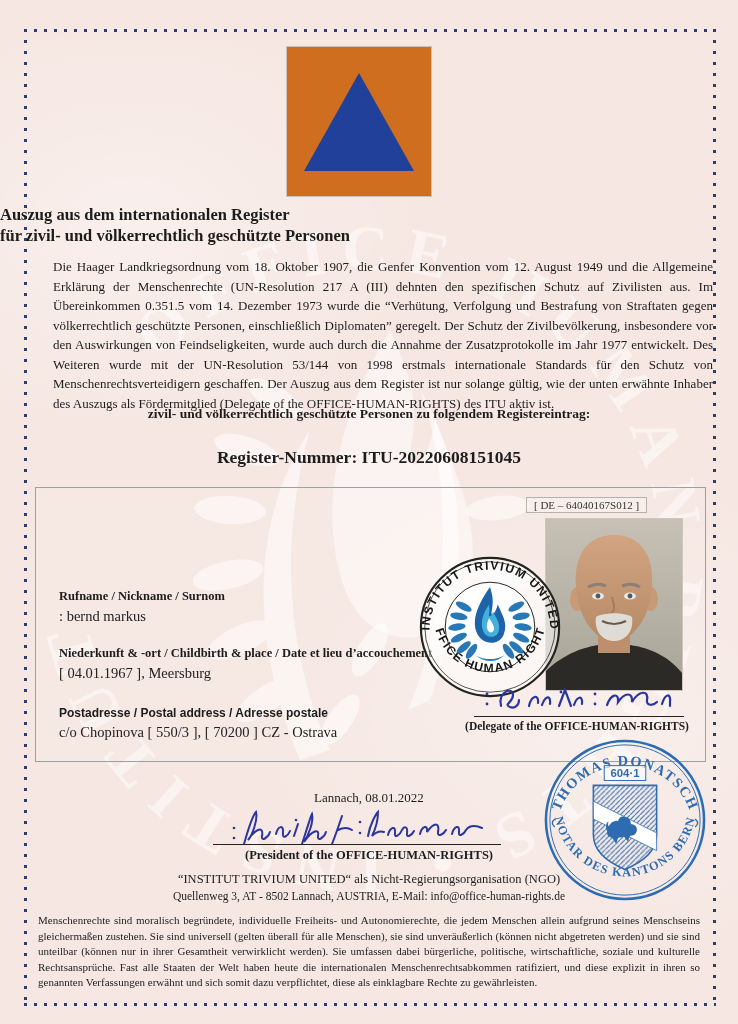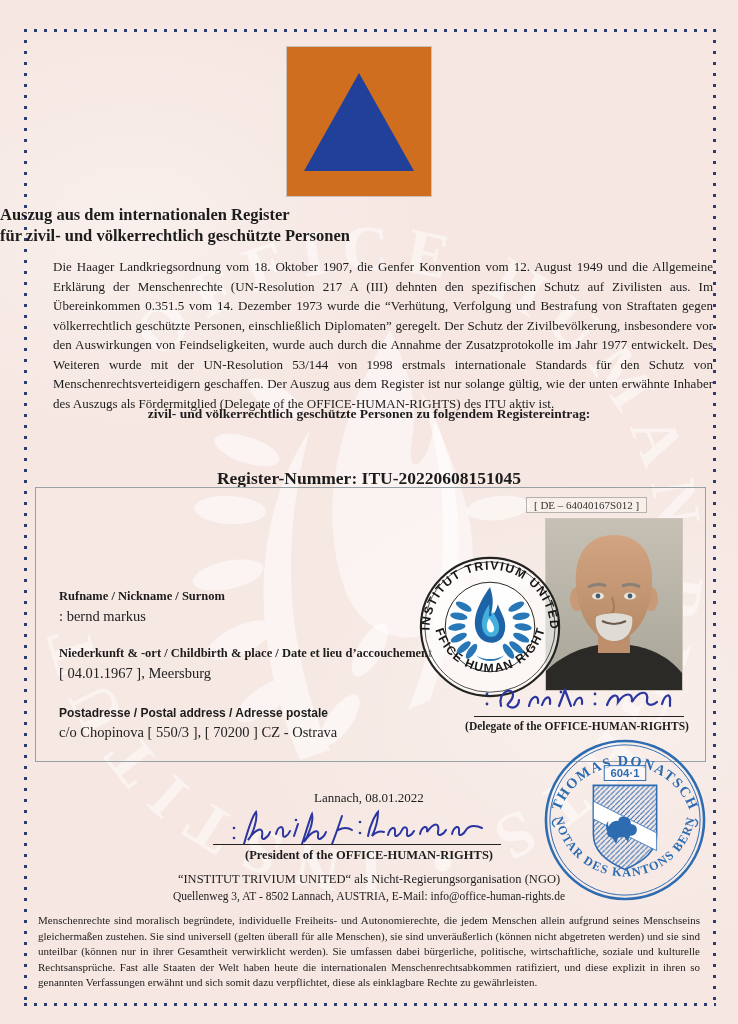--- a/index.html
+++ b/index.html
@@ -16,21 +16,21 @@
   .dot-h{position:absolute;height:3px;background:repeating-linear-gradient(90deg,#2c3e6f 0 2.6px,transparent 2.6px 10px);}
   .dot-v{position:absolute;width:3px;background:repeating-linear-gradient(180deg,#2c3e6f 0 2.6px,transparent 2.6px 11px);}
   
   #watermark{position:absolute;left:0;top:0;pointer-events:none;}
   
   .emblem{left:287px;top:47px;width:144px;height:149px;background:#d06e1f;box-shadow:0 0 0 1px #c9c2b8;}
   
   .title{left:0;top:204px;width:738px;text-align:left;font-weight:bold;font-size:16.5px;line-height:1.28;}
   .intro{left:39px;top:257px;width:660px;font-size:13px;line-height:1.5;text-align:justify;margin-left:14px;}
   .confirm{left:0;top:404px;width:738px;text-align:center;font-weight:bold;font-size:13.5px;line-height:1.5;}
-  .regnum{left:0;top:468px;width:738px;text-align:center;font-weight:bold;font-size:17.5px;}
+  .regnum{left:0;top:447px;width:738px;text-align:center;font-weight:bold;font-size:17.5px;}
   
   .card{left:35px;top:487px;width:669px;height:273px;border:1px solid #96a2a6;background:rgba(255,255,255,.06);}
   .idcode{position:absolute;left:490px;top:9px;border:1px solid #b7b1ab;padding:1px 7px;font-size:11px;color:#333;background:rgba(255,255,255,.25);}
   .field{position:absolute;left:23px;}
   .field .lbl{font-weight:bold;font-size:12.5px;}
   .field .lbl.sans{font-family:"Liberation Sans",sans-serif;font-size:12px;}
   .field .val{font-size:14.5px;margin-top:4px;color:#222;}
   .photo{position:absolute;left:510px;top:31px;width:136px;height:171px;box-shadow:0 0 0 1px #cfc7bd;}
   .itu-stamp{position:absolute;left:381px;top:66px;width:146px;height:146px;}
   .del-sig{position:absolute;left:443px;top:190px;width:200px;height:38px;}

